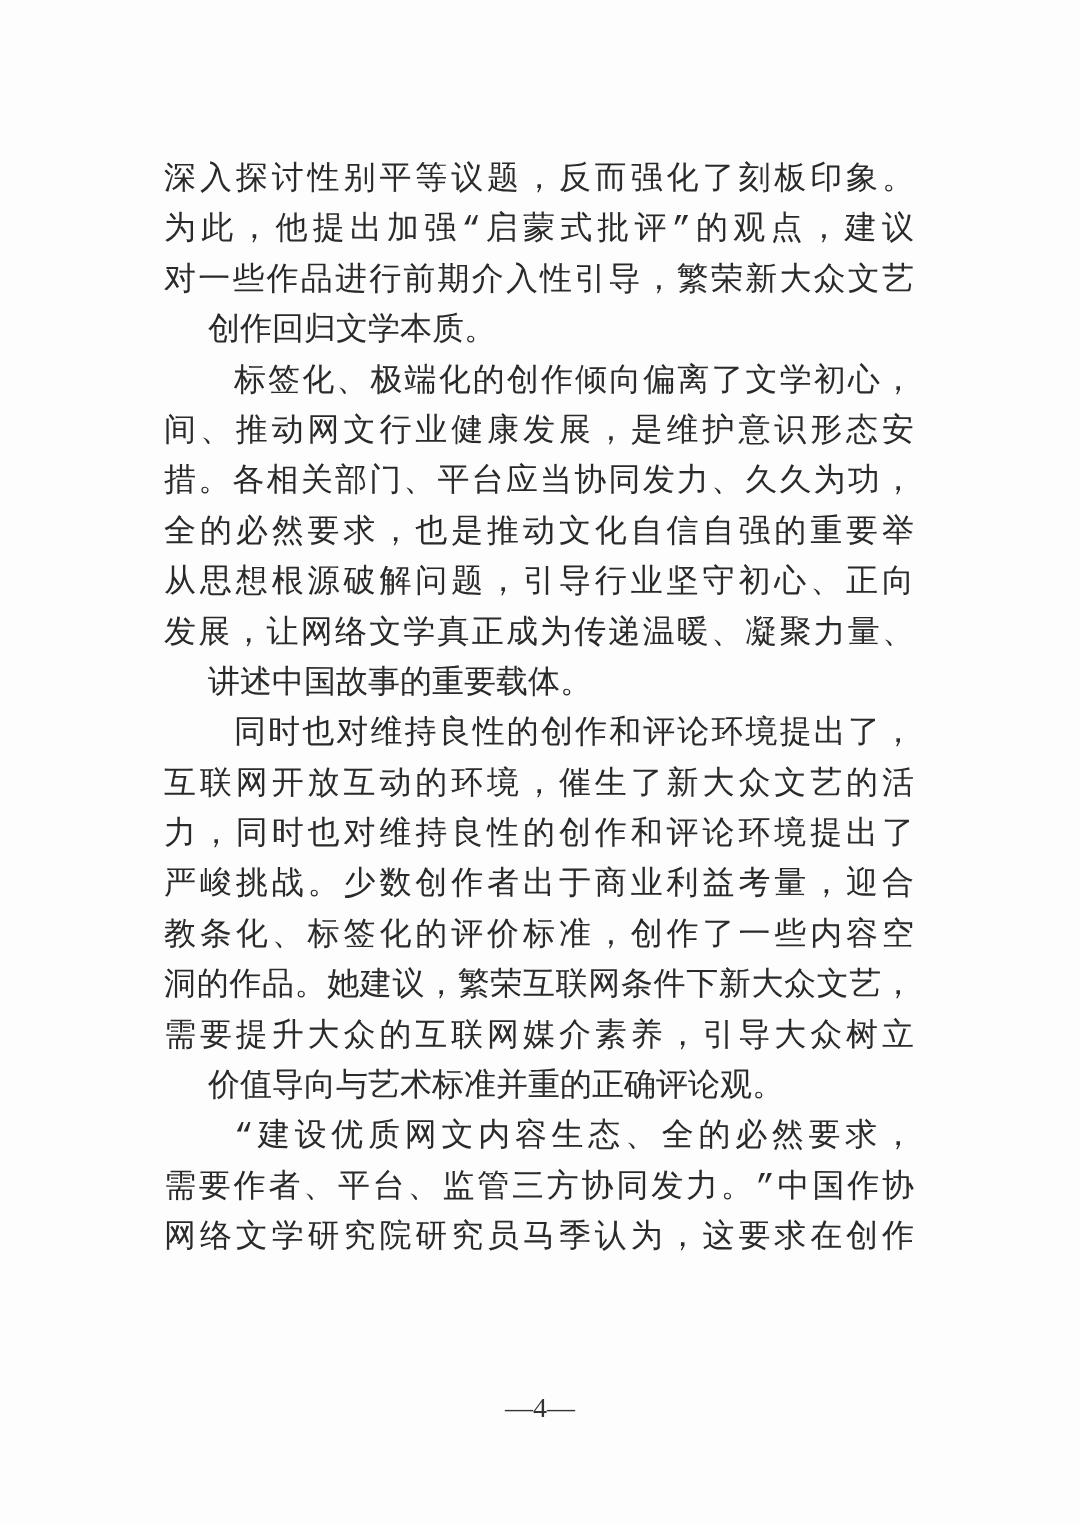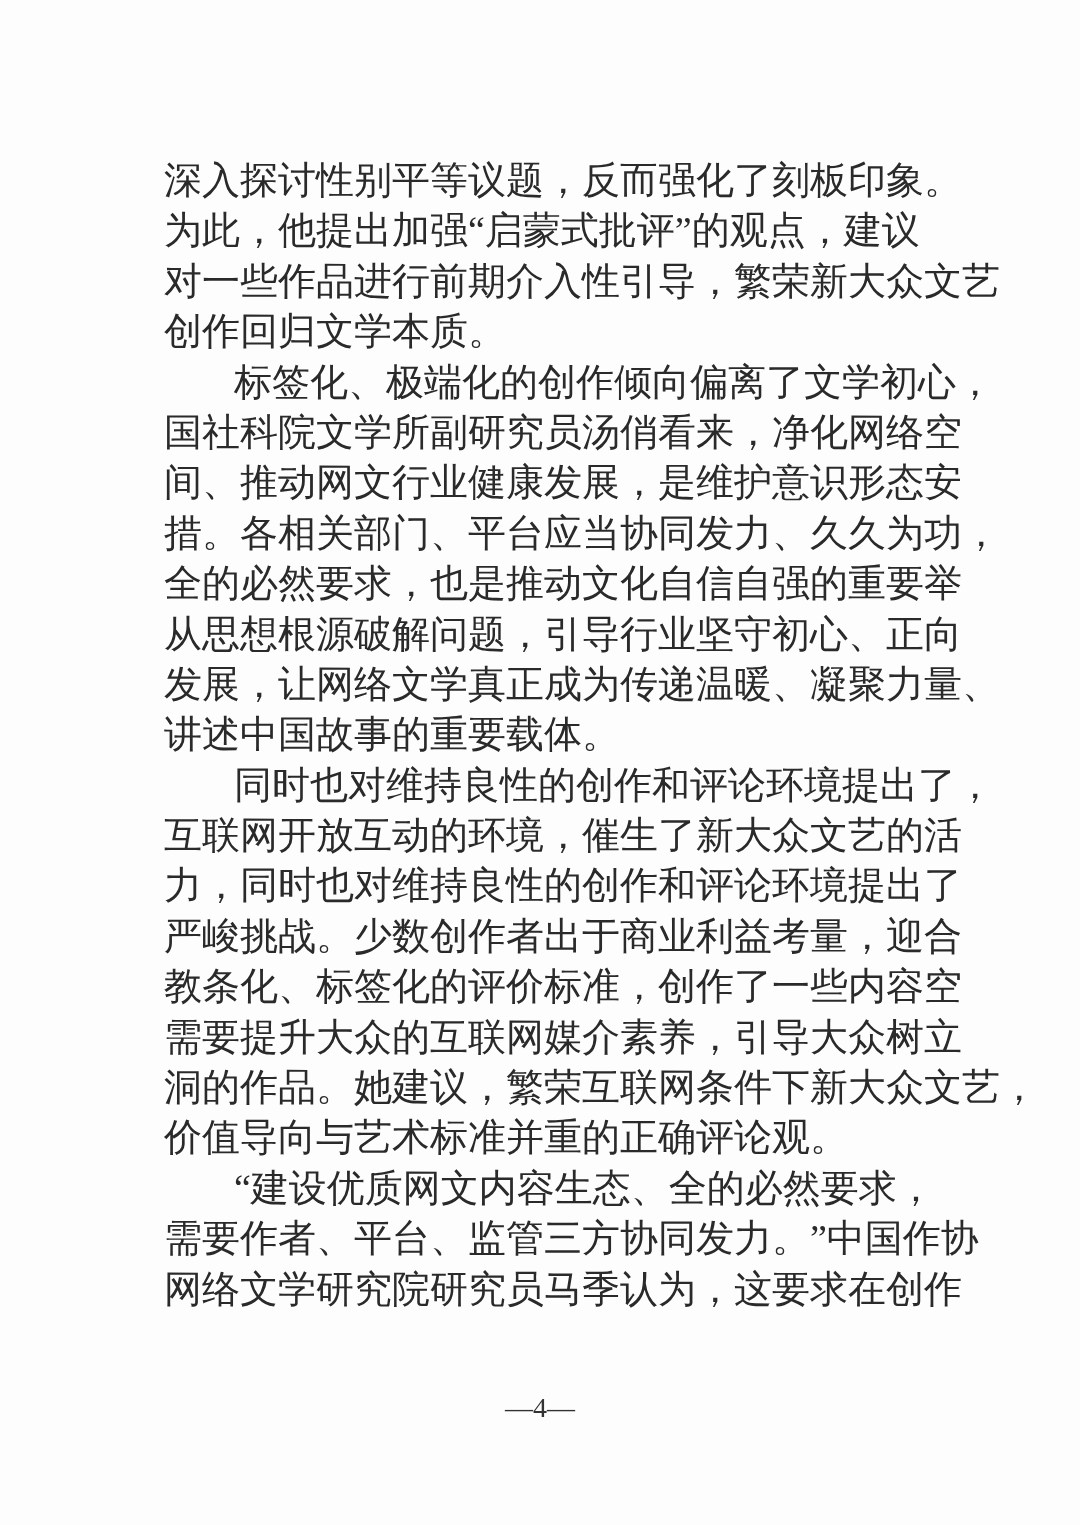--- a/index.html
+++ b/index.html
@@ -8,64 +8,63 @@
     position: absolute; left: 0; top: 0; width: 1080px; height: 1525px;
     background: #fdfdfd;
   }
   .text-body {
     position: absolute; left: 164px; top: 155px; width: 750px;
   }
   .line {
     display: block;
     height: 50.4px;
     line-height: 50.4px;
-    font-family: Liberation Serif, serif;
-    font-size: 38px;
+    font-family: Liberation Mono, monospace;
+    font-size: 32px;
     color: #2a2a2a;
     white-space: nowrap;
     text-align: justify;
     text-align-last: justify;
     letter-spacing: 0;
   }
-  .line.last { text-align-last: left; }
+  .line.last { text-align-last: left; margin-left: 44px; }
   .line.indent { padding-left: 70px; }
   .page-number {
     position: absolute; left: 0; width: 1080px; top: 1392px;
     text-align: center;
     font-family: "Liberation Serif", "DejaVu Serif", serif;
     font-size: 28px; color: #333333;
   }
 </style>
 </head>
 <body>
 
 <div class="page">
   <div class="text-body">
 
     <span class="line">深入探讨性别平等议题，反而强化了刻板印象。</span>
     <span class="line">为此，他提出加强“启蒙式批评”的观点，建议</span>
     <span class="line">对一些作品进行前期介入性引导，繁荣新大众文艺</span>
     <span class="line last">创作回归文学本质。</span>
 
     <span class="line indent">标签化、极端化的创作倾向偏离了文学初心，</span>
-    <span class="line">国社科院文学所副研究员汤俏看来，净化网络空</span>
     <span class="line">间、推动网文行业健康发展，是维护意识形态安</span>
     <span class="line">措。各相关部门、平台应当协同发力、久久为功，</span>
     <span class="line">全的必然要求，也是推动文化自信自强的重要举</span>
     <span class="line">从思想根源破解问题，引导行业坚守初心、正向</span>
     <span class="line">发展，让网络文学真正成为传递温暖、凝聚力量、</span>
     <span class="line last">讲述中国故事的重要载体。</span>
 
     <span class="line indent">同时也对维持良性的创作和评论环境提出了，</span>
     <span class="line">互联网开放互动的环境，催生了新大众文艺的活</span>
     <span class="line">力，同时也对维持良性的创作和评论环境提出了</span>
     <span class="line">严峻挑战。少数创作者出于商业利益考量，迎合</span>
     <span class="line">教条化、标签化的评价标准，创作了一些内容空</span>
+    <span class="line">洞的作品。她建议，繁荣互联网条件下新大众文艺，</span>
     <span class="line">需要提升大众的互联网媒介素养，引导大众树立</span>
-    <span class="line">洞的作品。她建议，繁荣互联网条件下新大众文艺，</span>
     <span class="line last">价值导向与艺术标准并重的正确评论观。</span>
 
     <span class="line indent">“建设优质网文内容生态、全的必然要求，</span>
     <span class="line">需要作者、平台、监管三方协同发力。”中国作协</span>
     <span class="line">网络文学研究院研究员马季认为，这要求在创作</span>
   </div>
 
   <div class="page-number">—4—</div>
 </div>
 

